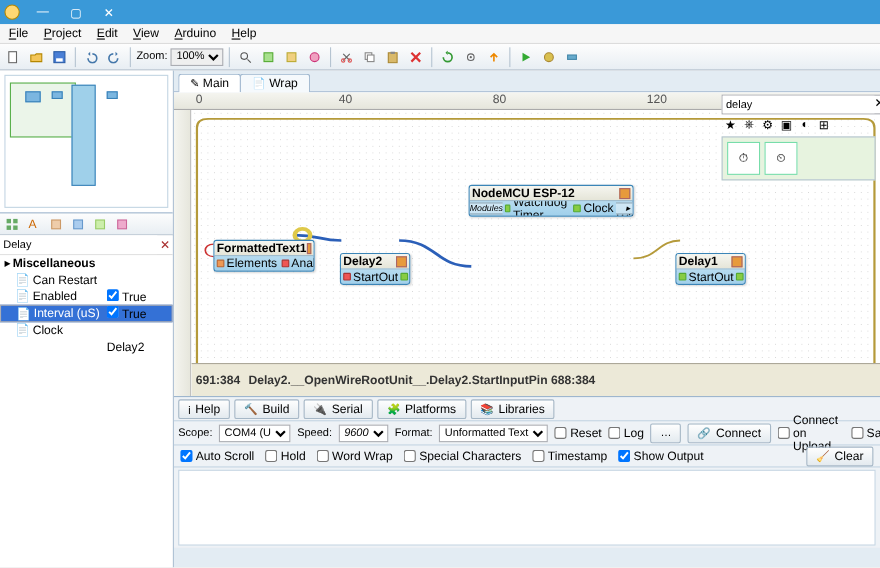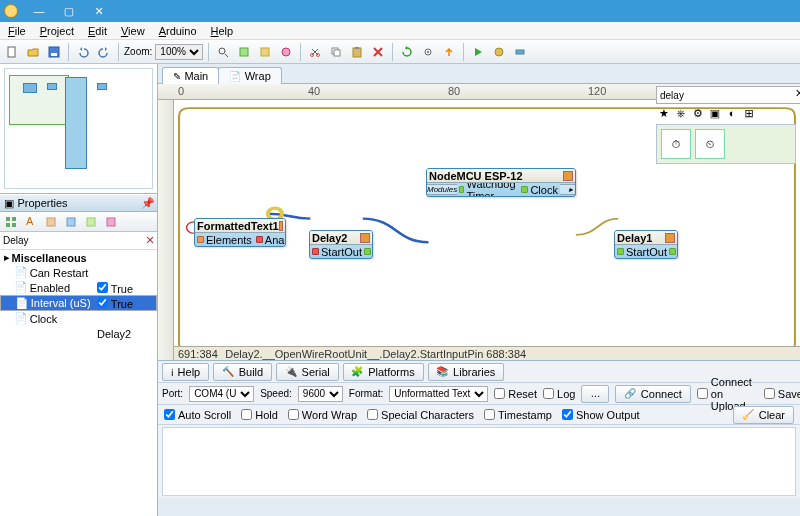--- a/index.html
+++ b/index.html
@@ -66,21 +66,21 @@
   .secthdr{height:11px; background:rgba(255,255,255,0.4); border-top:1px solid #8fa7b8; border-bottom:1px solid #8fa7b8; font-size:8px; text-align:center; font-style:italic;}
   
   .palette{position:absolute; right:4px; top:2px; width:140px; }
   .palsearch{height:18px; display:flex; background:#fff; border:1px solid #abadb3;}
   .palsearch input{flex:1;border:none; padding:0 3px; font-size:10px;}
   .paltb{display:flex; gap:1px; padding:1px 0;}
   .paltb .tbtn{width:16px;height:16px;}
   .palbox{border:1px solid #b5c4d1; background:#e7f3df; padding:4px; display:flex; gap:4px; margin-top:2px;}
   .palitem{width:30px;height:30px; background:#fff;border:1px solid #7da; display:flex;align-items:center;justify-content:center;}
   
-  .canvasstatus{position:absolute; left:0; right:0; bottom:0; height:14px; background:#ece9d8; border-top:1px solid #aca899; font-size:9px; padding:0 4px; color:#333; display:flex; align-items:center;}
+  .canvasstatus{position:absolute; left:0; right:0; bottom:0; height:30px; background:#ece9d8; border-top:1px solid #aca899; font-size:9px; padding:0 4px; color:#333; display:flex; align-items:center;font-weight:bold;}
   
   .lower{height:138px; border-top:1px solid #9eb6ce; display:flex; flex-direction:column; background:#eef2f6;}
   .lower .tb1{height:22px; border-bottom:1px solid #c4d4e2; display:flex; align-items:center; gap:4px; padding:0 4px;}
   .lower .tb2{height:22px; border-bottom:1px solid #c4d4e2; display:flex; align-items:center; gap:6px; padding:0 4px;}
   .lower .tb3{height:20px; border-bottom:1px solid #c4d4e2; display:flex; align-items:center; gap:10px; padding:0 6px;}
   .btn{height:18px; border:1px solid #a6b7c6; background:linear-gradient(#fefefe,#e3eaef); padding:0 8px; display:flex; align-items:center; gap:4px; border-radius:2px; font-size:10px;}
   .sel{height:16px; border:1px solid #abadb3; font-size:10px; background:#fff;}
   .chkrow{display:flex; align-items:center; gap:3px; font-size:10px;}
   .terminal{flex:1; background:#fff; border:1px solid #c4d4e2; margin:2px 4px;}
   .lower .foot{height:20px; display:flex; align-items:center; justify-content:flex-end; gap:10px; padding:0 6px;}
@@ -234,24 +234,20 @@
   <div class="left">
     <div class="preview">
       <div class="mini">
         <div class="viewport"></div>
         <div class="mmnode" style="left:18px;top:14px;width:14px;height:10px;"></div>
         <div class="mmnode" style="left:42px;top:14px;width:10px;height:7px;"></div>
         <div class="mmnode" style="left:60px;top:8px;width:22px;height:92px;background:#9fd0ea;"></div>
         <div class="mmnode" style="left:92px;top:14px;width:10px;height:7px;"></div>
       </div>
     </div>
-    <div class="panelhdr">
-      <span>▣ <span>Properties</span></span>
-      <span class="pin">📌</span>
-    </div>
     <div class="proptoolbar">
       <div class="tbtn">
           <svg viewBox="0 0 12 12">
             <rect x="1" y="1" width="4" height="4" fill="#6a6"></rect>
             <rect x="7" y="1" width="4" height="4" fill="#6a6"></rect>
             <rect x="1" y="7" width="4" height="4" fill="#6a6"></rect>
             <rect x="7" y="7" width="4" height="4" fill="#6a6"></rect>
           </svg>
         </div>
       <div class="tbtn">
@@ -460,24 +456,24 @@
 
     <div class="lower">
       <div class="tb1">
         <div class="btn">ℹ <span>Help</span></div>
         <div class="btn">🔨 <span>Build</span></div>
         <div class="btn">🔌 <span>Serial</span></div>
         <div class="btn">🧩 <span>Platforms</span></div>
         <div class="btn">📚 <span>Libraries</span></div>
       </div>
       <div class="tb2">
-        <label>Port:</label>
+        <label>Scope:</label>
         <select class="sel" style="width:70px;"><option>COM4 (U</option></select>
         <label>Speed:</label>
-        <select class="sel" style="width:55px;"><option>9600</option></select>
+        <select class="sel" style="width:55px;font-style:italic;"><option>9600</option></select>
         <label>Format:</label>
         <select class="sel" style="width:110px;"><option>Unformatted Text</option></select>
         <div class="chkrow">
             <input type="checkbox" style="">
             <span>Reset</span>
           </div>
         <div class="chkrow">
             <input type="checkbox" style="">
             <span>Log</span>
           </div>

